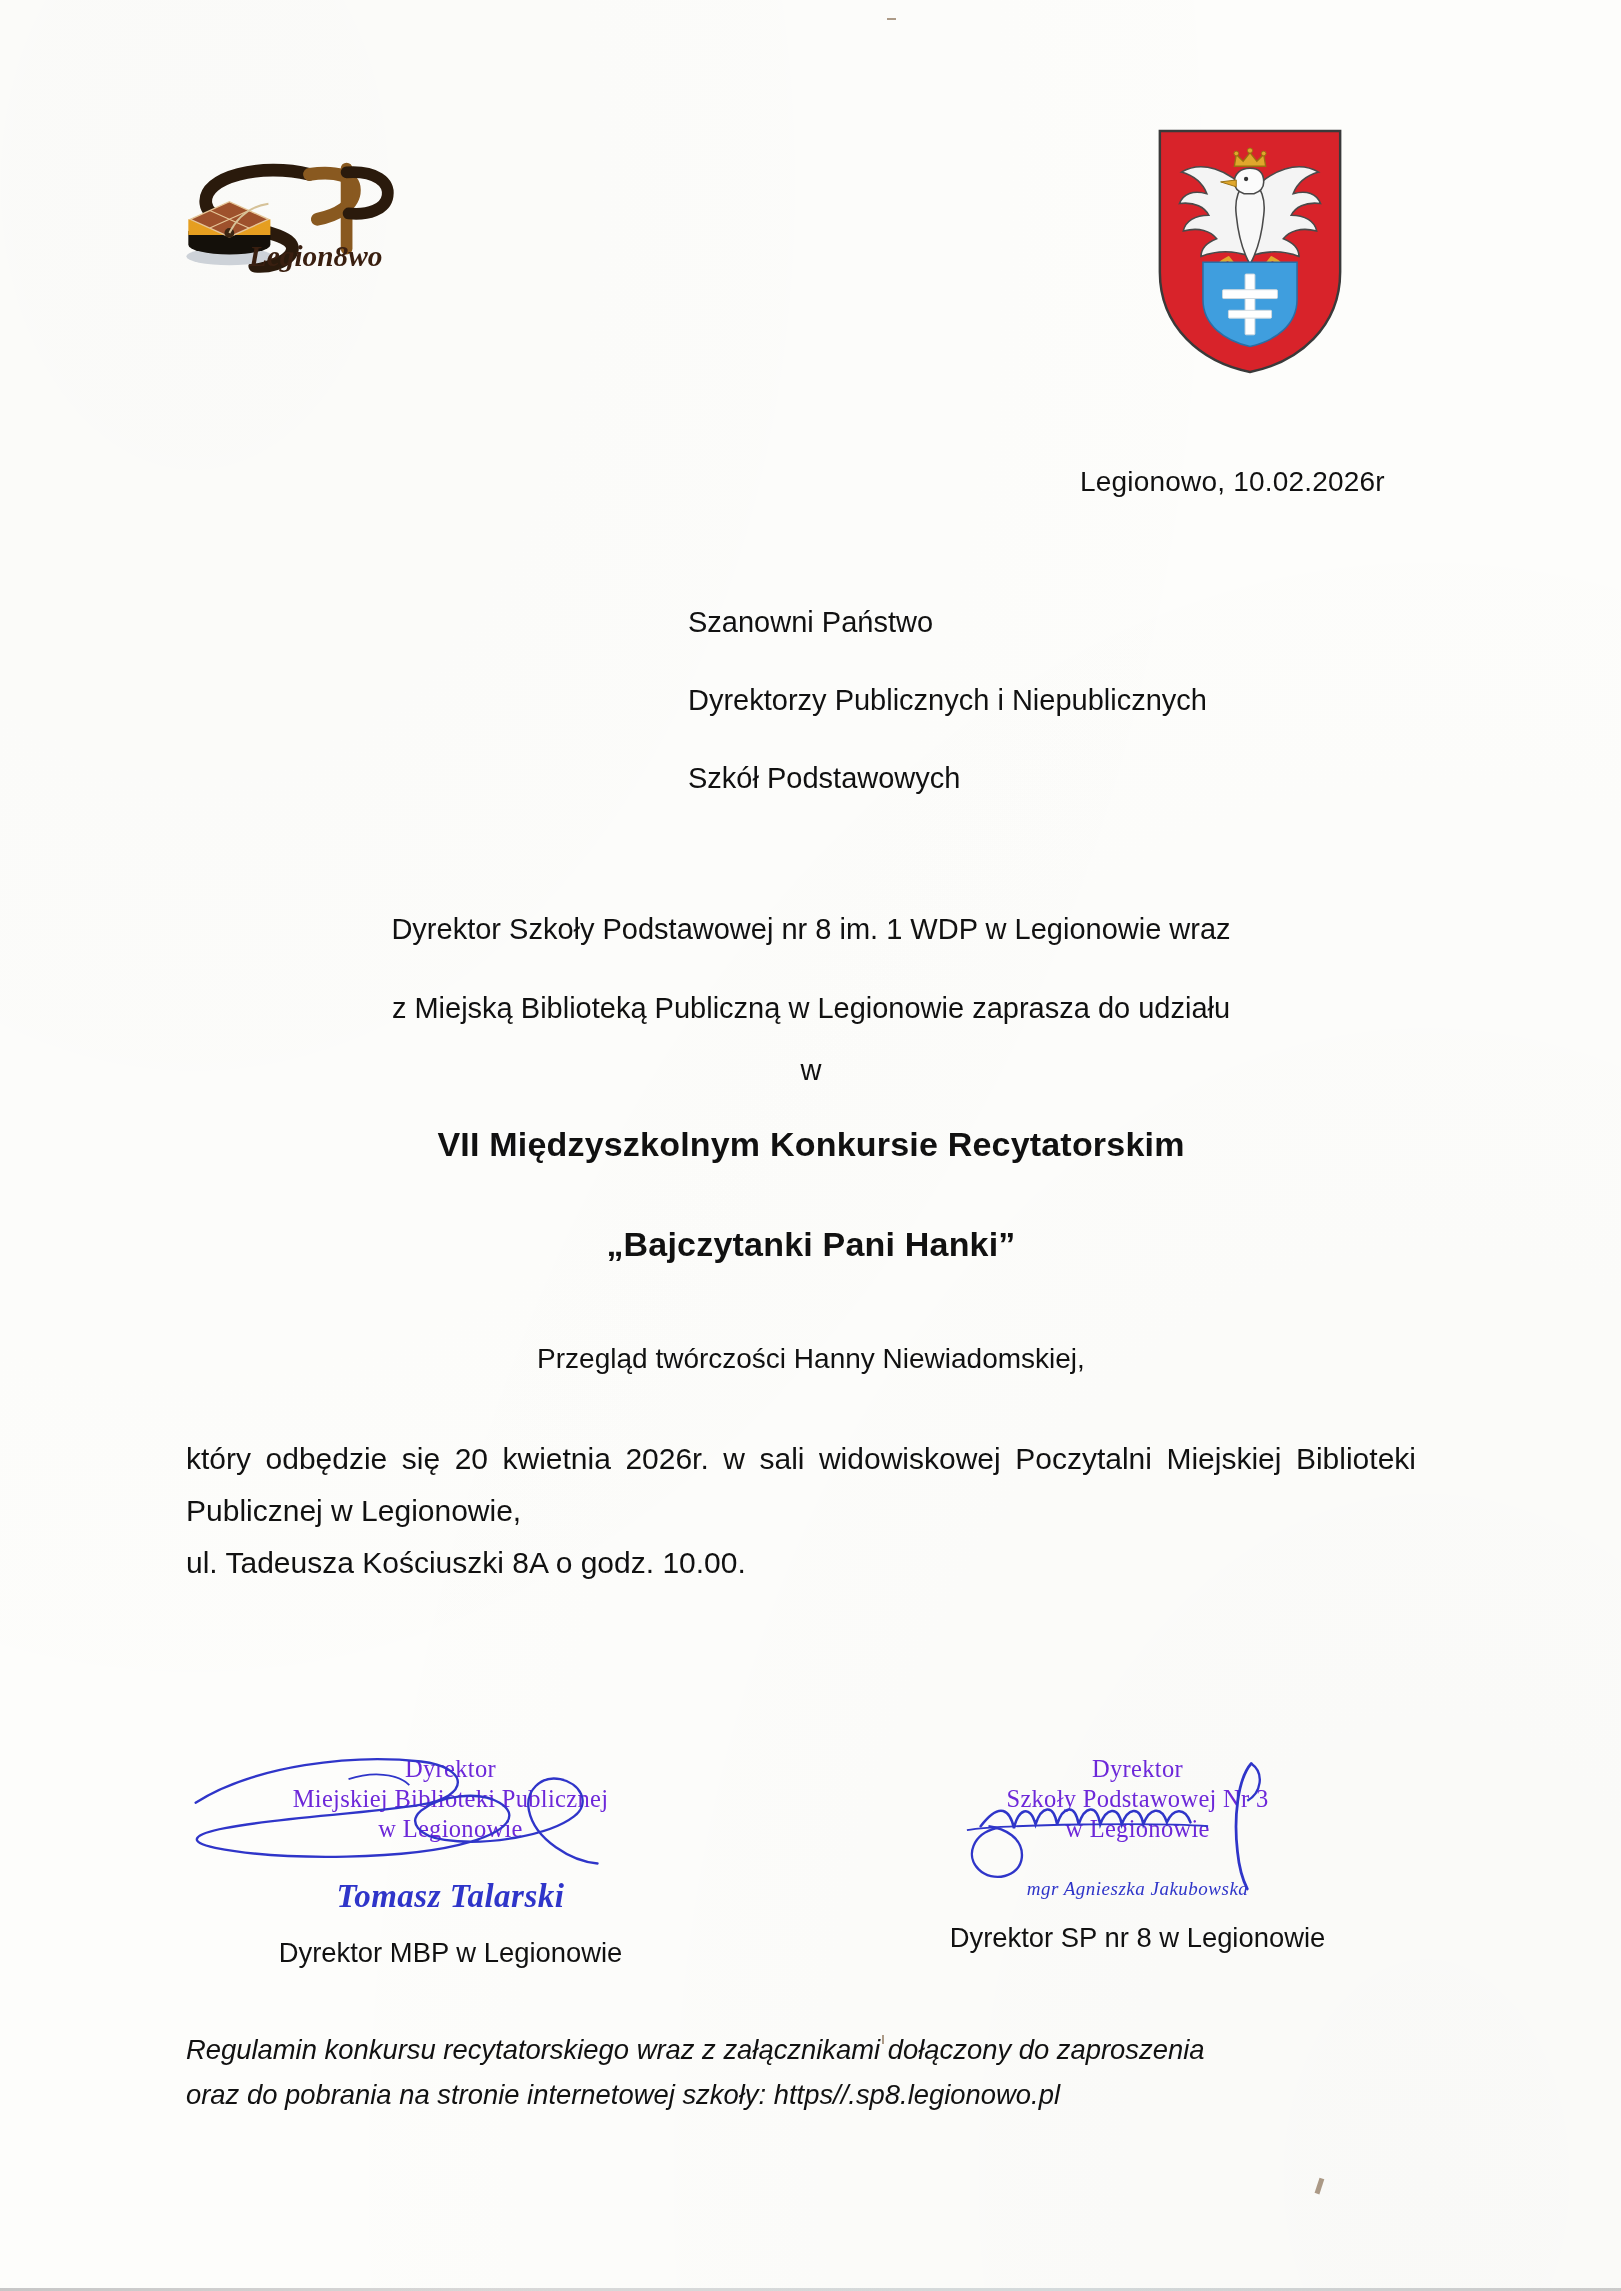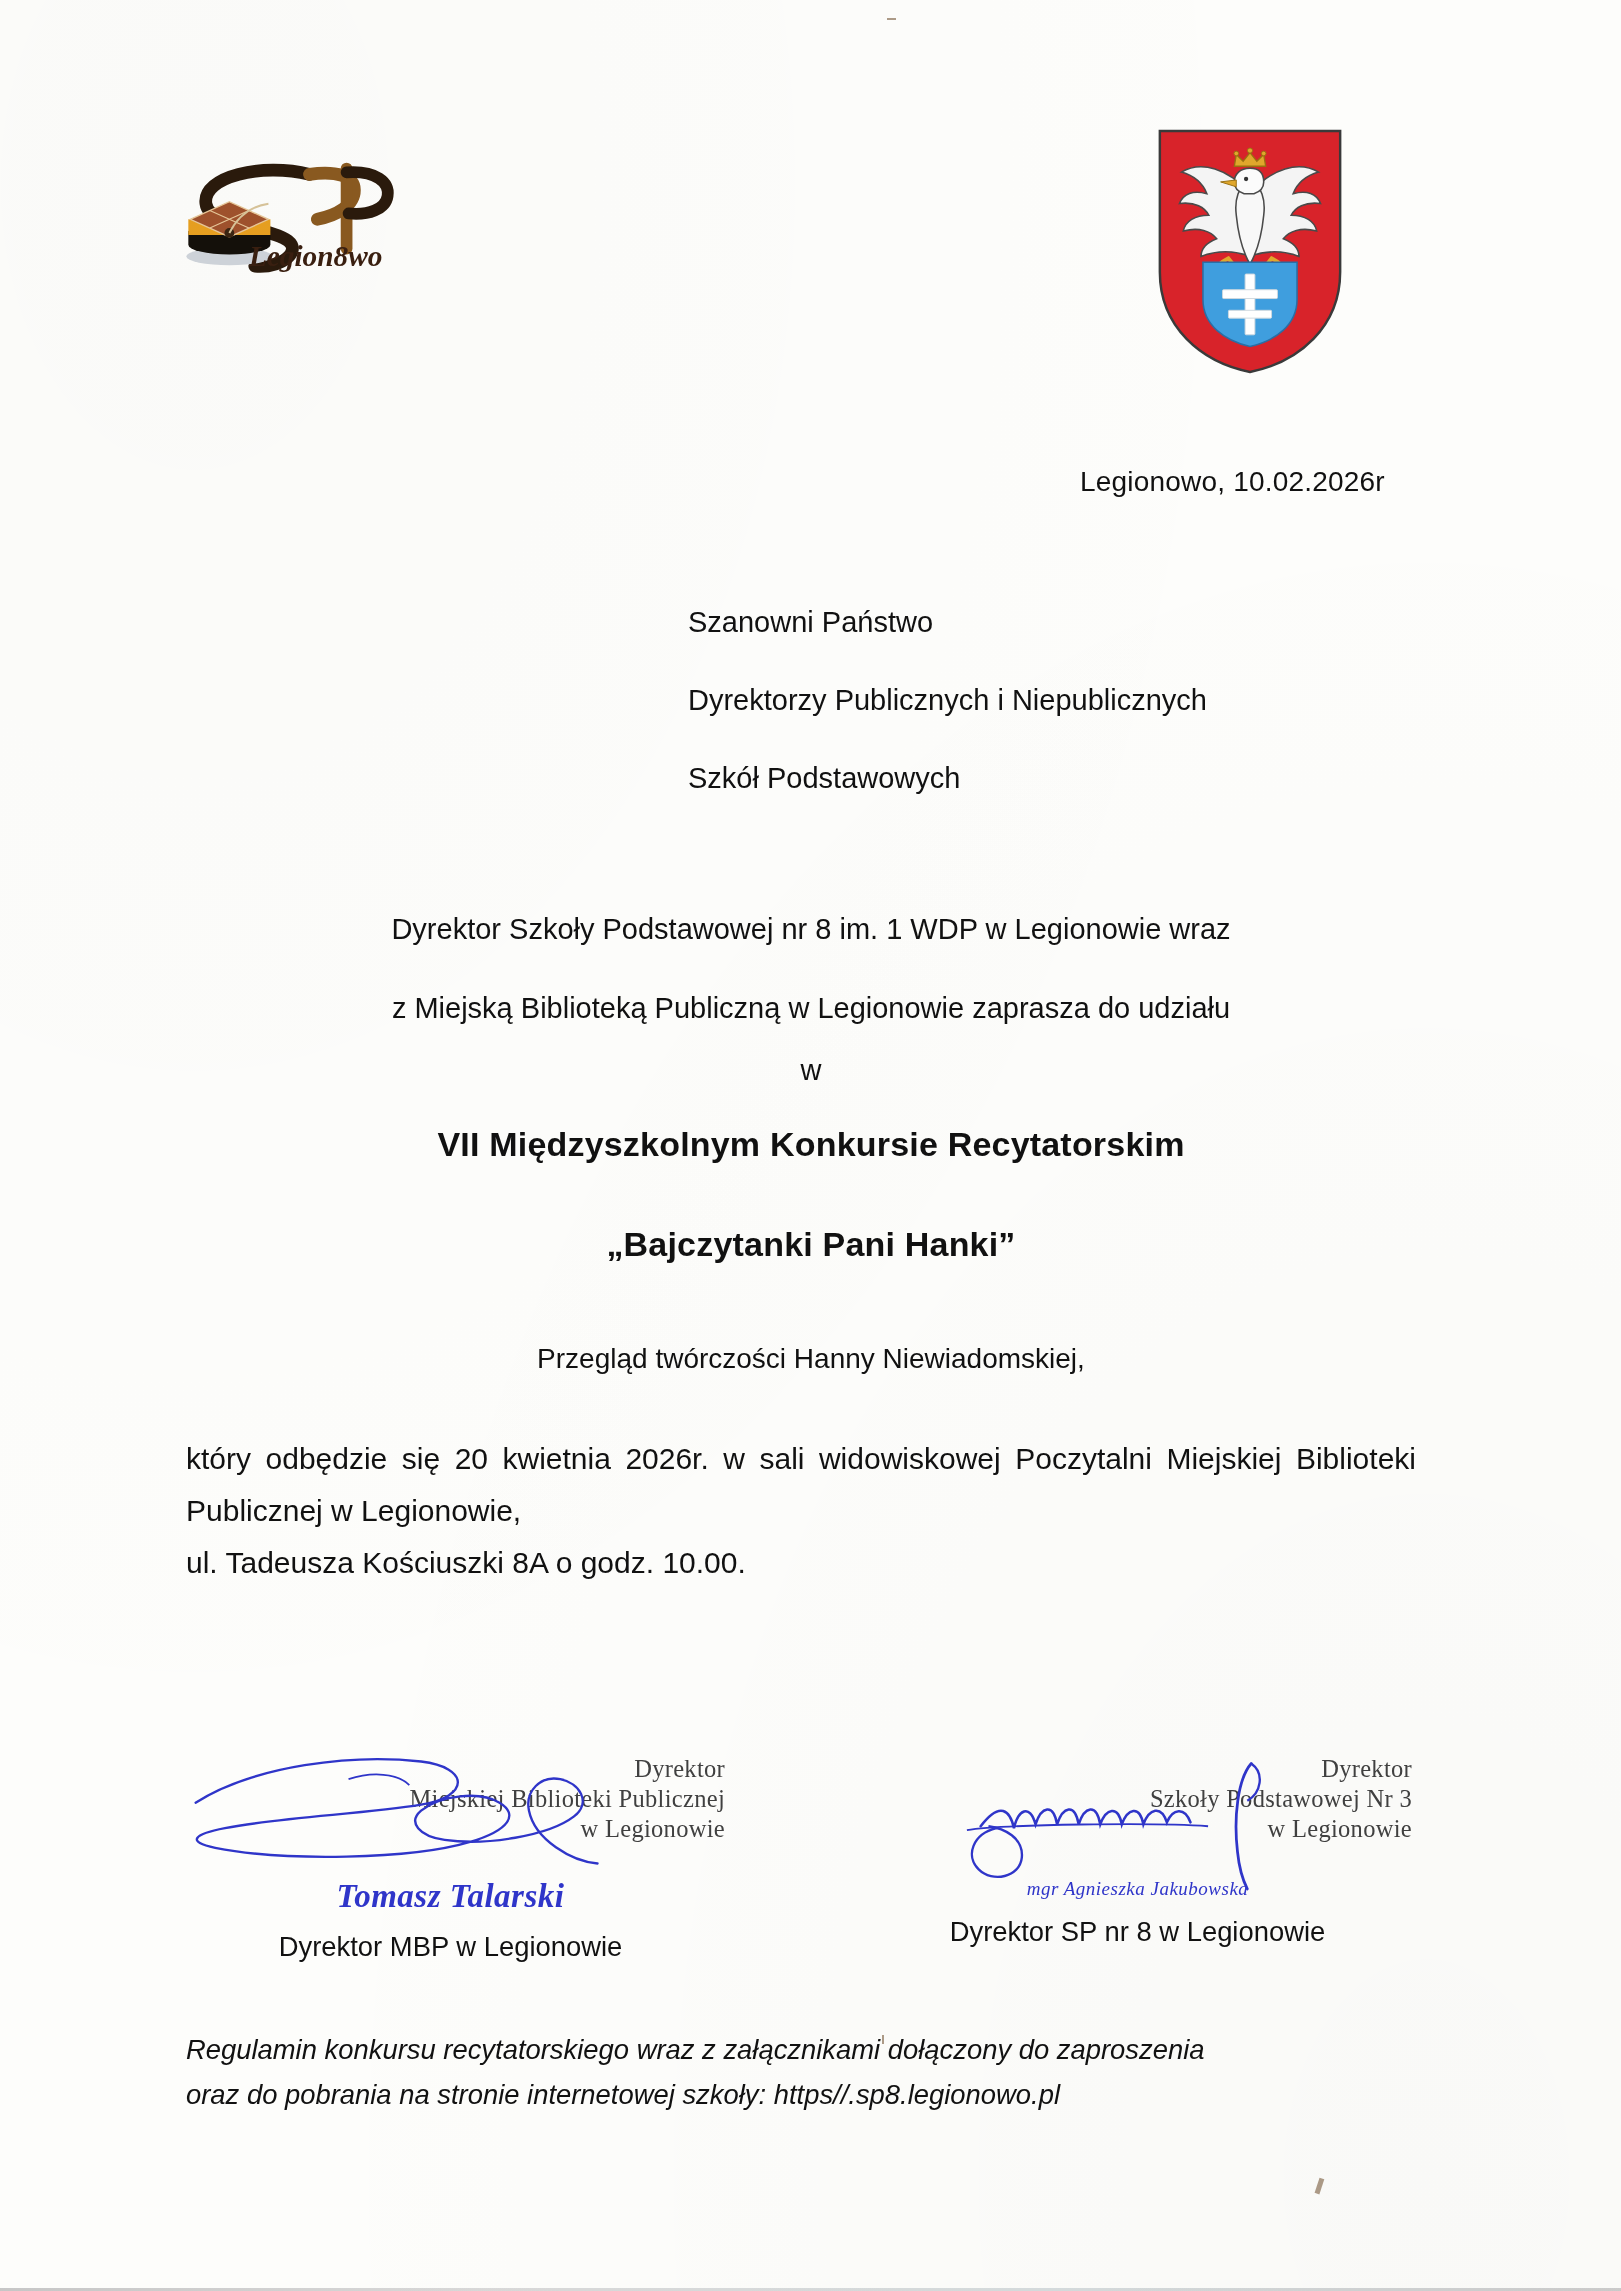--- a/index.html
+++ b/index.html
@@ -139,26 +139,25 @@
   .details .lastline { text-align: left; }
 
   
   .sig-block { position: absolute; }
   .sig-left  { left: 176px;  top: 1754px; width: 549px; text-align: center; }
   .sig-right { left: 863px;  top: 1754px; width: 549px; text-align: center; }
 
   .stamp {
     position: relative;
     height: 118px;
-    color: #404040;
+    color: #6d28d9;
     font-family: "Liberation Serif", serif;
     font-size: 24.5px;
     line-height: 30px;
     letter-spacing: 0.3px;
-    text-align: right;
   }
   .stamp .stamp-lines { position: relative; z-index: 1; }
   .handsign {
     position: absolute;
     left: 0; top: -21.6px;
     width: 100%;
     height: 162px;
     z-index: 2;
     pointer-events: none;
   }
@@ -170,21 +169,21 @@
     font-size: 33px;
     letter-spacing: 0.5px;
     margin-top: 5.9px;
     position: relative;
     z-index: 1;
   }
   .name-script.thin { font-weight: normal; font-size: 19px; }
   .sig-caption {
     font-size: 27.4px;
     color: #111111;
-    margin-top: 16px;
+    margin-top: 22px;
     position: relative;
     z-index: 3;
   }
 
   
   .footer {
     position: absolute;
     left: 186px;
     top: 2027px;
     width: 1245px;

